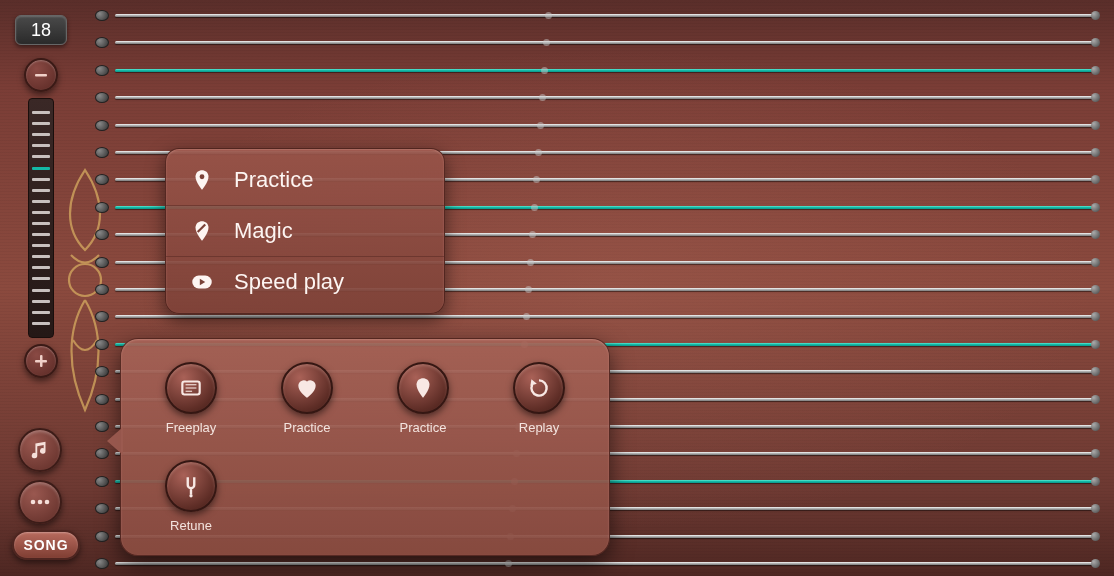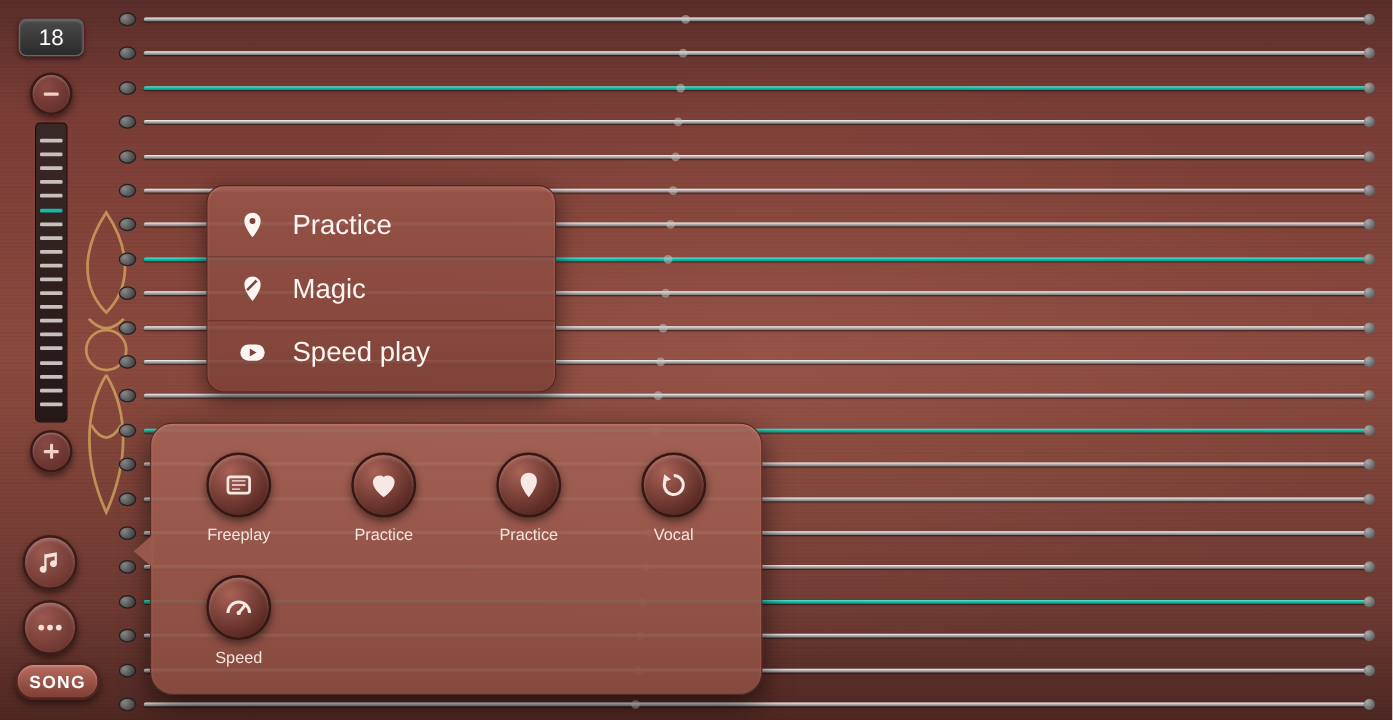--- a/index.html
+++ b/index.html
@@ -533,27 +533,26 @@
         </div>
     <div class="lbl">Practice</div>
       </div>
       <div class="tool">
         <div class="circle">
           <svg width="26" height="26" viewBox="0 0 24 24">
             <path fill="none" stroke="currentColor" stroke-width="2.2" d="M12 5a7 7 0 1 1-6.3 4"></path>
             <path fill="currentColor" d="M5 4l-1 6 6-2z"></path>
           </svg>
         </div>
-    <div class="lbl">Vocal</div>
+    <div class="lbl">Replay</div>
       </div>
       <div class="tool">
         <div class="circle">
           <svg width="26" height="26" viewBox="0 0 24 24">
-            <path fill="none" stroke="currentColor" stroke-width="2.2" d="M4 16a8 8 0 0 1 16 0"></path>
-            <line x1="12" y1="16" x2="17" y2="10" stroke="currentColor" stroke-width="2.2"></line>
-            <circle cx="12" cy="16" r="1.6" fill="currentColor"></circle>
+            <path fill="none" stroke="currentColor" stroke-width="2.2" d="M9 4v7a3 3 0 0 0 6 0V4 M12 14v6"></path>
+            <circle cx="12" cy="21" r="1.5" fill="currentColor"></circle>
           </svg>
         </div>
-    <div class="lbl">Speed</div>
+    <div class="lbl">Retune</div>
       </div>
     </div>
 
 </div>
 
 </body></html>

